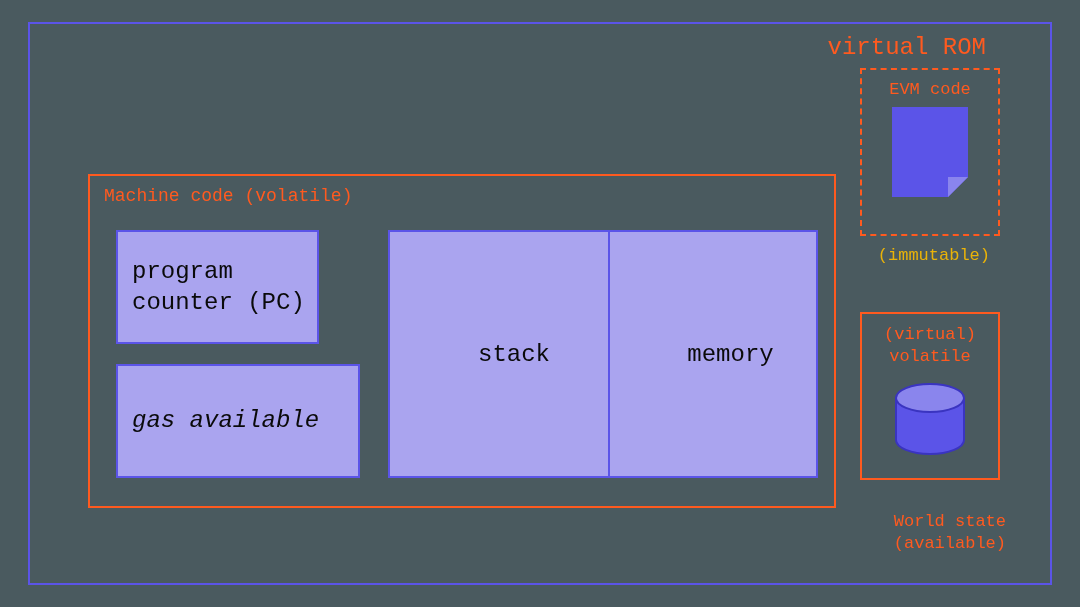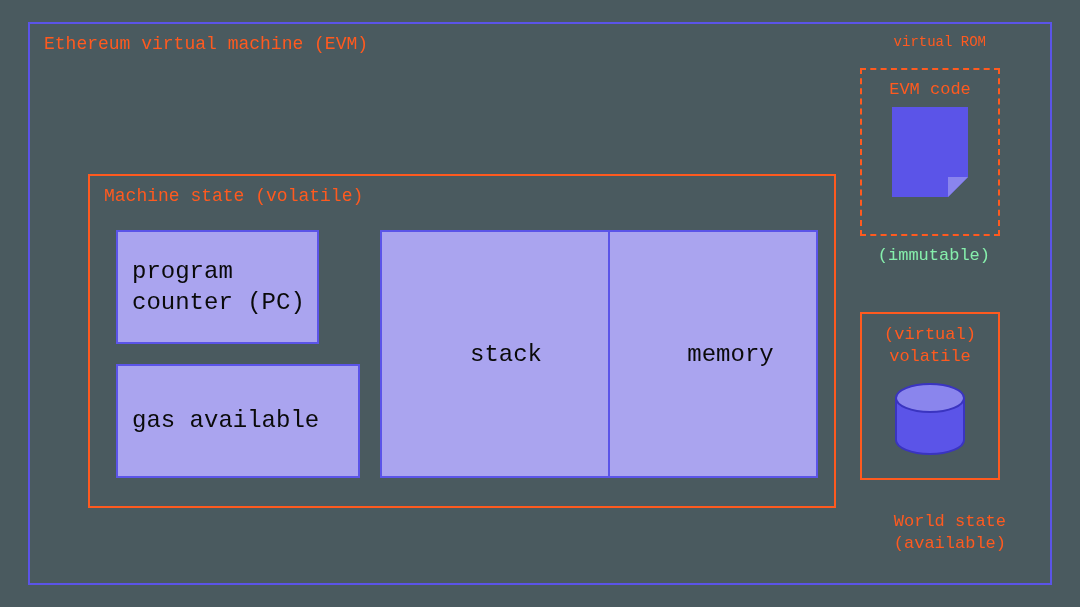--- a/index.html
+++ b/index.html
@@ -25,21 +25,21 @@
       left: 14px;
       color: #ff5a1f;
       font-size: 18px;
       font-family: 'Courier New', monospace;
     }
     .virtual-rom-label {
       position: absolute;
       top: 10px;
       right: 64px;
       color: #ff5a1f;
-      font-size: 14px;
+      font-size: 24px;
     }
     .rom-box {
       position: absolute;
       top: 44px;
       right: 50px;
       width: 140px;
       height: 168px;
       border: 2px dashed #ff5a1f;
       padding: 10px;
       text-align: center;
@@ -52,21 +52,21 @@
     .doc-icon {
       width: 76px;
       height: 90px;
       margin: 8px auto 0;
       position: relative;
     }
     .immutable-label {
       position: absolute;
       top: 222px;
       right: 60px;
-      color: #86efac;
+      color: #eab308;
       font-size: 17px;
     }
     .machine-state {
       position: absolute;
       top: 150px;
       left: 58px;
       width: 748px;
       height: 334px;
       border: 2px solid #ff5a1f;
     }
@@ -98,30 +98,31 @@
       position: absolute;
       top: 188px;
       left: 26px;
       width: 244px;
       height: 114px;
       background: #aaa4ef;
       border: 2px solid #5b54e8;
       display: flex;
       align-items: center;
       padding-left: 14px;
+      font-style: italic;
     }
     .gas-box span {
       font-size: 24px;
       color: #0a0a0a;
       line-height: 1.3;
     }
     .stack-box {
       position: absolute;
       top: 54px;
-      left: 290px;
+      left: 298px;
       width: 252px;
       height: 248px;
       background: #aaa4ef;
       border: 2px solid #5b54e8;
       display: flex;
       align-items: center;
       justify-content: center;
     }
     .stack-box span {
       font-size: 24px;
@@ -172,38 +173,37 @@
       color: #ff5a1f;
       font-size: 17px;
       text-align: left;
       line-height: 1.3;
     }
   </style>
 </head>
 <body>
 
 <div class="evm-container">
-  <div class="evm-title">Ethereum virtual machine (EVM)</div>
 
   <div class="virtual-rom-label">virtual ROM</div>
 
   <div class="rom-box">
     <div class="rom-box-label">EVM code</div>
     <div class="doc-icon">
       <svg width="76" height="90" viewBox="0 0 76 90">
         <path d="M 0 0 L 76 0 L 76 70 L 56 90 L 0 90 Z" fill="#5b54e8"></path>
         <path d="M 56 90 L 56 70 L 76 70 Z" fill="#8a85ed"></path>
       </svg>
     </div>
   </div>
 
   <div class="immutable-label">(immutable)</div>
 
   <div class="machine-state">
-    <div class="machine-state-title">Machine state (volatile)</div>
+    <div class="machine-state-title">Machine code (volatile)</div>
 
     <div class="pc-box">
       <span>program counter (PC)</span>
     </div>
 
     <div class="gas-box">
       <span>gas available</span>
     </div>
 
     <div class="stack-box">

